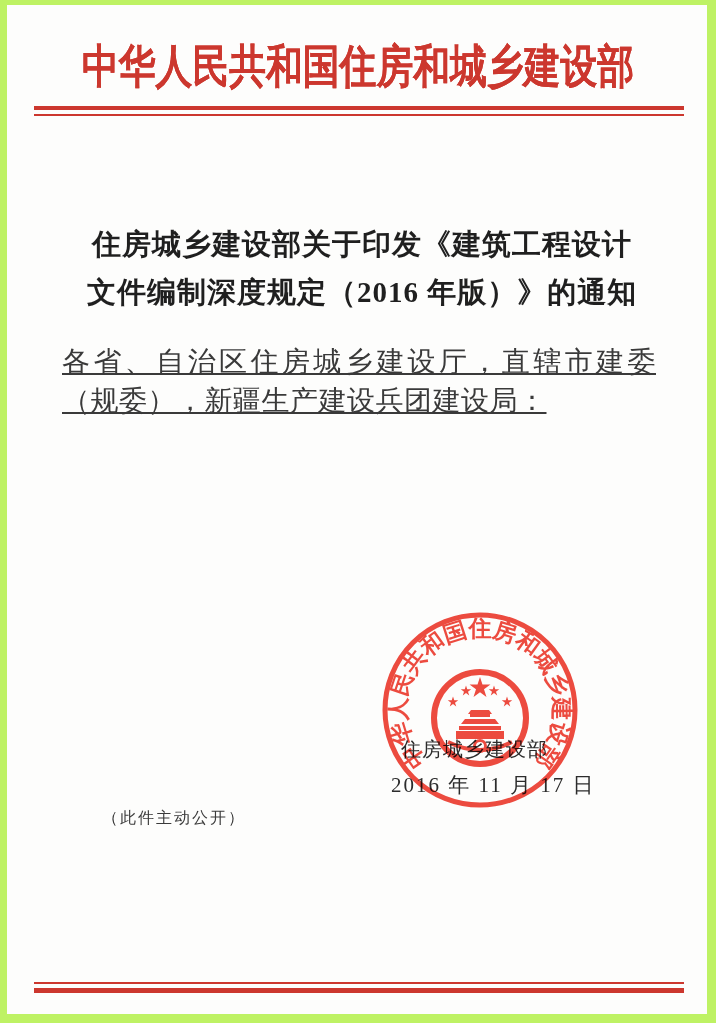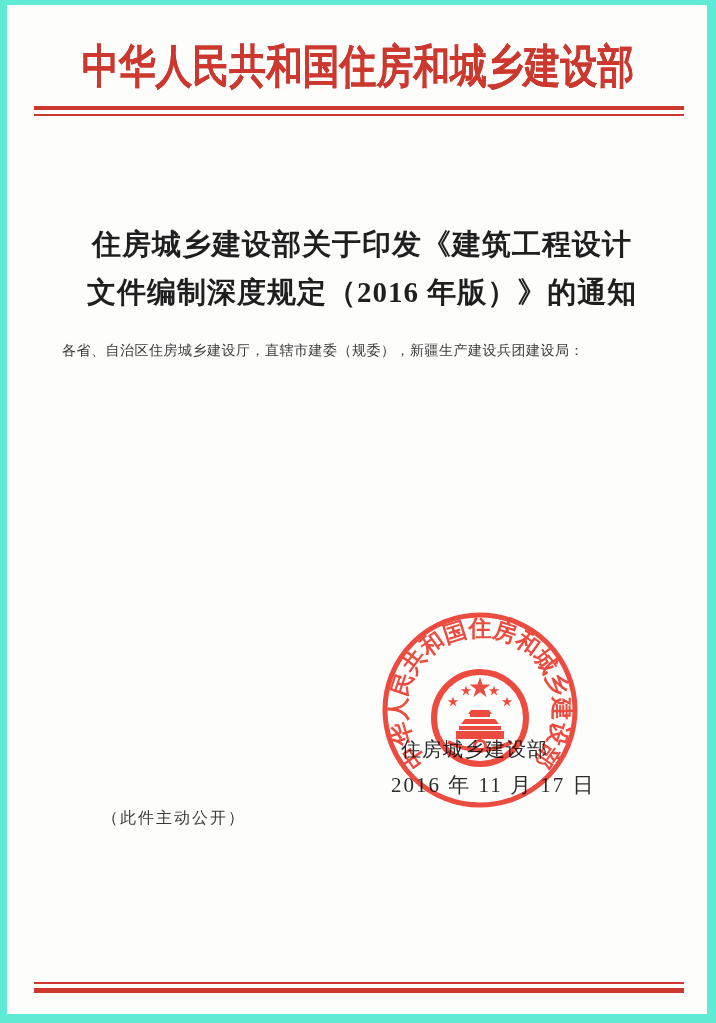--- a/index.html
+++ b/index.html
@@ -2,21 +2,21 @@
 <html><head>
 <meta charset="utf-8">
 <style>
   html, body { margin: 0; padding: 0; }
   body { font-family: "Liberation Serif", serif; }
 
   .page {
     position: relative;
     width: 716px;
     height: 1023px;
-    background: #5eead4;           
+    background: #bef264;           
     overflow: hidden;
   }
   .paper {
     position: absolute;
     left: 7px; top: 5px; right: 9px; bottom: 9px;
     background: #fdfdfc;
   }
 
   
   .org-name {
@@ -58,26 +58,27 @@
     font-weight: bold;
     line-height: 48px;
     color: #1f1f1f;
     letter-spacing: 1px;
   }
   .doc-title span { display: block; }
 
   
   .body-text {
     position: absolute;
-    left: 62px; top: 331px; width: 594px;
-    font-size: 14px;
+    left: 62px; top: 342px; width: 594px;
+    font-size: 28px;
     line-height: 39px;
     color: #3a3a3a;
     text-align: justify;
     letter-spacing: 0.5px;
+    text-decoration: underline;
   }
   .body-text p { margin: 0; }
   .body-text p.indent { text-indent: 2em; }
 
   
   .seal-svg {
     position: absolute;
     left: 380px; top: 610px;
     width: 200px; height: 200px;
     mix-blend-mode: multiply;

